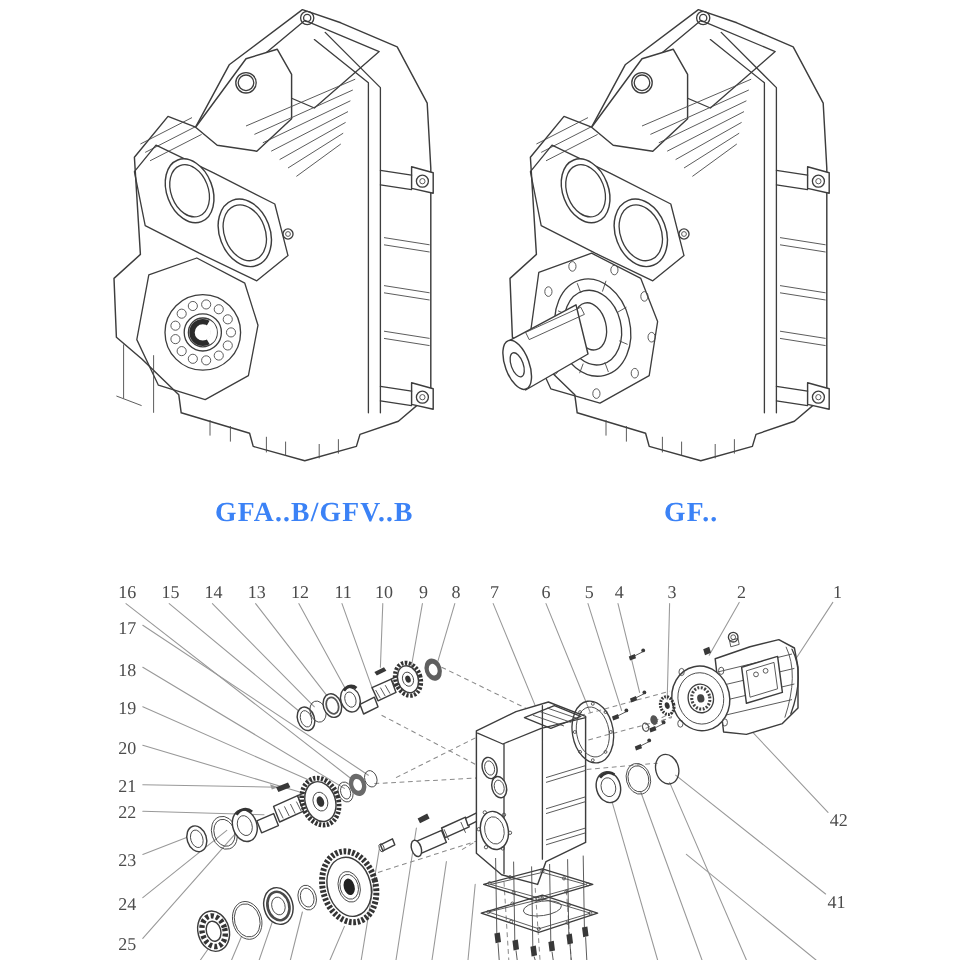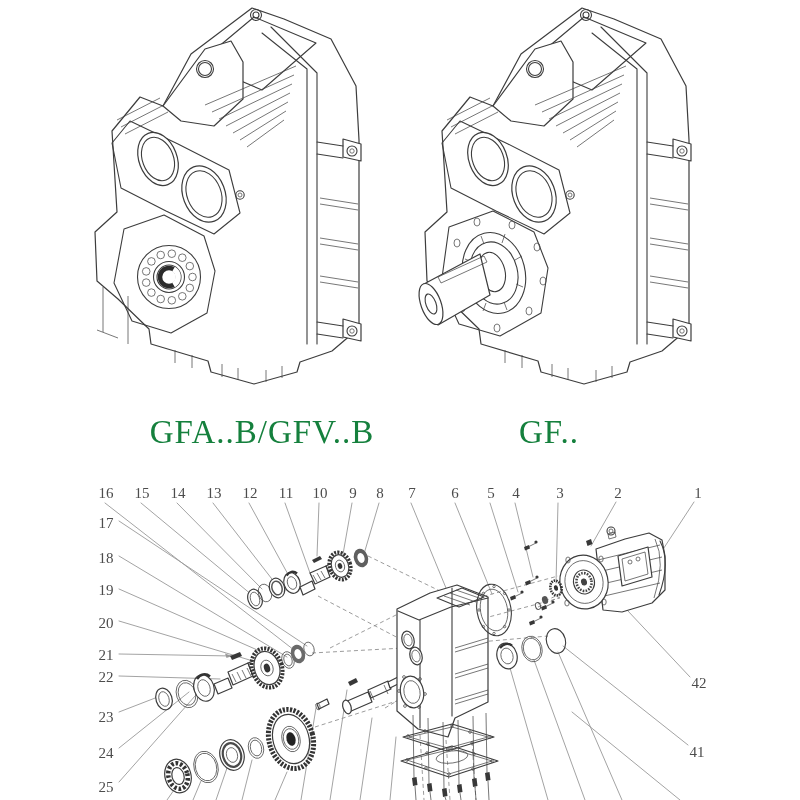--- a/index.html
+++ b/index.html
@@ -1,22 +1,22 @@
 <!DOCTYPE html>
 <html><head>
 <meta charset="utf-8">
 <style>
   html,body{margin:0;padding:0;background:#fff;}
   .stage{position:relative;width:800px;height:800px;background:#ffffff;overflow:hidden;
          font-family:"Liberation Serif",serif;}
   .stage svg{position:absolute;left:0;top:0;}
-  .model-label{position:absolute;transform:translateX(-50%);font-weight:normal;
-               font-size:33px;letter-spacing:1px;color:#15803d;white-space:nowrap;}
+  .model-label{position:absolute;transform:translateX(-50%);font-weight:bold;
+               font-size:23px;letter-spacing:1px;color:#3b82f6;white-space:nowrap;}
   #label-left{left:262px;top:414px;}
-  #label-right{left:549px;top:414px;}
+  #label-right{left:576px;top:414px;}
   
   .ln{stroke:#3d3d3d;fill:none;stroke-width:1.1;stroke-linejoin:round;stroke-linecap:round;}
   .lnf{stroke:#3d3d3d;fill:#ffffff;stroke-width:1.2;stroke-linejoin:round;}
   .thin{stroke:#4a4a4a;fill:none;stroke-width:.75;}
   .leader{stroke:#999;stroke-width:.9;fill:none;stroke-linecap:round;}
   .dash{stroke:#8a8a8a;stroke-width:.85;fill:none;stroke-dasharray:4 3;}
   .dark{fill:#383838;stroke:none;}
   .teeth{fill:none;stroke:#343434;}
   .callout{font-family:"Liberation Serif",serif;font-size:15px;fill:#4c4c4c;text-anchor:middle;}
 </style>

